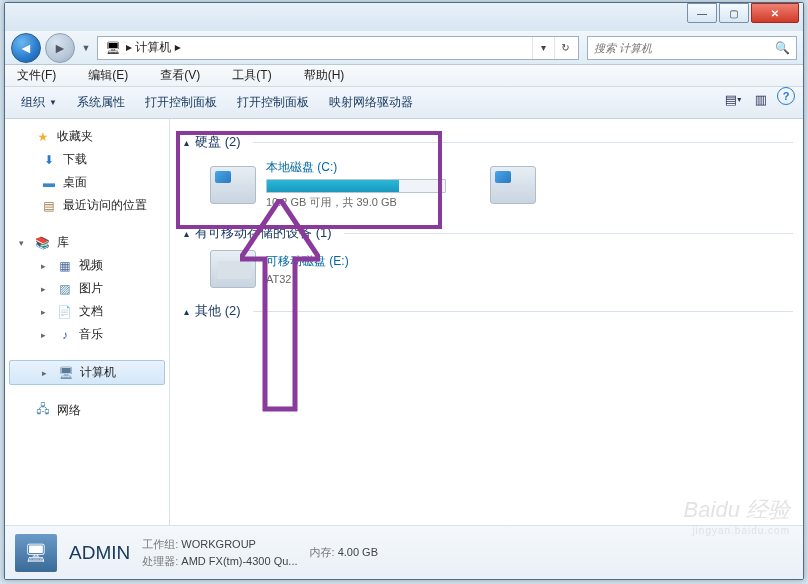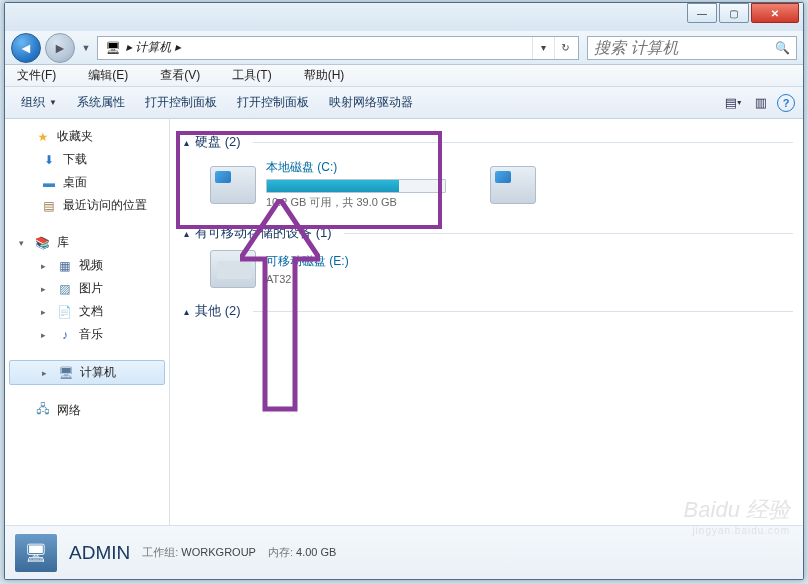--- a/index.html
+++ b/index.html
@@ -11,33 +11,33 @@
 .tbtn { width: 30px; height: 20px; margin-left: 2px; border: 1px solid #7a8fa6; background: linear-gradient(#f5faff,#d8e8f5); display: flex; align-items: center; justify-content: center; font-size: 10px; color: #333; border-radius: 0 0 2px 2px; cursor: default; }
 .tbtn.close { width: 48px; background: linear-gradient(#f08070,#d03a2a); border-color: #a02818; color: #fff; font-weight: bold; }
 
 
 .navbar { height: 34px; background: linear-gradient(#f0f6fb,#e0ecf5); border-bottom: 1px solid #b8c8d8; display: flex; align-items: center; padding: 0 6px; gap: 4px; }
 .navbtn { width: 30px; height: 30px; border-radius: 50%; background: radial-gradient(circle at 35% 30%, #6bb8f0 0%, #2a7acc 60%, #1558a0 100%); display: flex; align-items: center; justify-content: center; color: #fff; font-size: 14px; border: 1px solid #2a5a90; }
 .navbtn.fwd { background: radial-gradient(circle at 35% 30%, #d8e4f0 0%, #b8c8d8 60%, #98aac0 100%); border-color: #90a0b0; color: #556; }
 .navdrop { width: 14px; height: 24px; display: flex; align-items: center; justify-content: center; color: #557; font-size: 9px; }
 .addressbar { flex: 1; height: 24px; border: 1px solid #a0b0c0; background: #fff; display: flex; align-items: center; padding: 0 2px; }
 .addr-icon { width: 18px; height: 18px; margin: 0 4px; display: flex; align-items: center; justify-content: center; font-size: 12px; }
-.addr-text { flex: 1; font-size: 12px; color: #222; font-style: italic; }
+.addr-text { flex: 1; font-size: 12px; color: #222; }
 .addr-end { display: flex; }
 .addr-btn { width: 22px; height: 22px; display: flex; align-items: center; justify-content: center; font-size: 10px; color: #444; border-left: 1px solid #e0e6ec; }
 .searchbar { width: 210px; height: 24px; border: 1px solid #a0b0c0; background: #fff; display: flex; align-items: center; padding: 0 6px; margin-left: 4px; }
-.searchbar input { border: none; outline: none; font-size: 16px; color: #888; width: 100%; font-style: italic; }
+.searchbar input { border: none; outline: none; font-size: 11px; color: #888; width: 100%; font-style: italic; }
 .search-icon { color: #2a6ab0; font-size: 12px; }
 
 
 .menubar { height: 22px; background: linear-gradient(#f8fafc,#eef3f8); border-bottom: 1px solid #d0dae4; display: flex; align-items: center; padding: 0 6px; gap: 20px; font-size: 12px; }
 .menuitem { padding: 2px 6px; color: #222; }
 
 
-.toolbar { height: 32px; background: linear-gradient(#f2f7fc,#e4ecf5); border-bottom: 1px solid #c4d2e0; display: flex; align-items: center; padding: 0 6px; font-size: 12px; color: #1a3a60; }
+.toolbar { height: 32px; background: linear-gradient(#f2f7fc,#e4ecf5); border-bottom: 1px solid #c4d2e0; display: flex; padding: 0 6px; font-size: 12px; color: #1a3a60; }
 .tool { padding: 4px 10px; display: flex; align-items: center; gap: 4px; }
 .tool .dd { font-size: 8px; color: #335; }
 .tool-spacer { flex: 1; }
 .tool-icon { width: 24px; height: 24px; display: flex; align-items: center; justify-content: center; color: #335; font-size: 13px; margin: 0 2px; }
 .tool-icon.help { color: #2a7acc; font-weight: bold; border: 1px solid #2a7acc; border-radius: 50%; width: 18px; height: 18px; font-size: 11px; }
 
 
 .body { flex: 1; display: flex; overflow: hidden; }
 .sidebar { width: 165px; border-right: 1px solid #d8e0e8; background: #fff; padding: 6px 0; overflow: auto; font-size: 12px; }
 .side-group { margin-bottom: 14px; }
@@ -255,20 +255,21 @@
     </div>
   </div>
 
   <div class="details">
     <div class="det-icon">🖥</div>
     <div class="det-col">
       <span class="det-name">ADMIN</span>
     </div>
     <div class="det-col">
       <span><span class="det-lbl">工作组:</span> <span>WORKGROUP</span></span>
+      <span><span class="det-lbl">处理器:</span> <span>AMD FX(tm)-4300 Qu...</span></span>
     </div>
     <div class="det-col">
       <span><span class="det-lbl">内存:</span> <span>4.00 GB</span></span>
     </div>
   </div>
 
 </div>
 
 <div class="watermark">
   <span>Baidu 经验</span>

